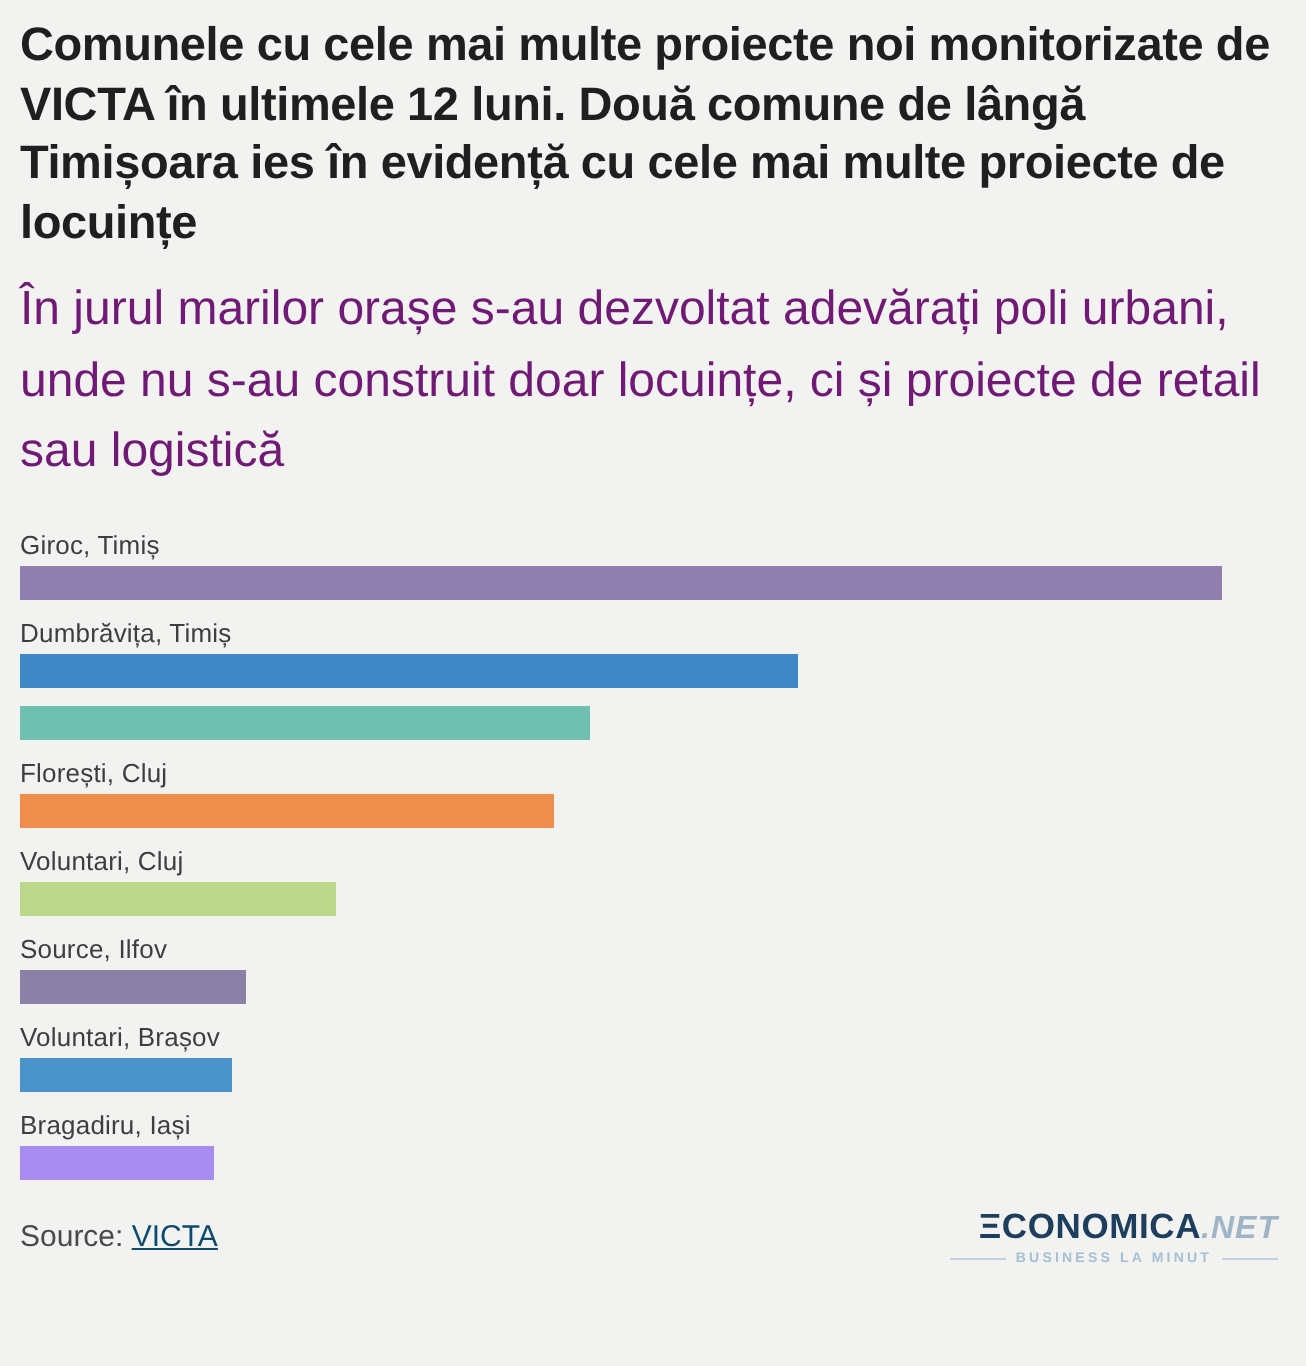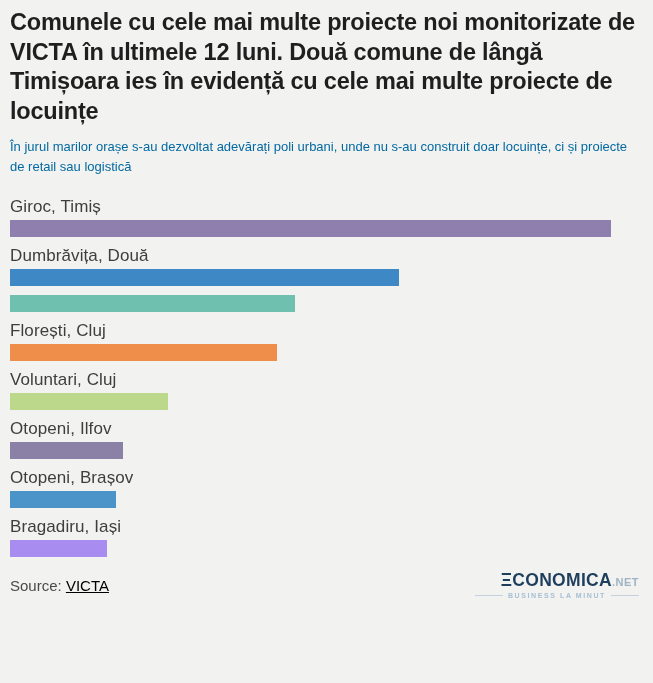--- a/index.html
+++ b/index.html
@@ -8,83 +8,83 @@
     font-family: "Liberation Sans", sans-serif;
     background: #f2f2f1;
     overflow: hidden;
   }
   .page { width: 653px; height: 683px; padding: 8px 10px 0 10px; display: flex; flex-direction: column; }
   .title {
     font-size: 23.5px; font-weight: 700; color: #1f1f1f;
     line-height: 1.26; letter-spacing: -0.2px; max-width: 633px;
   }
   .subtitle {
-    margin-top: 11px; font-size: 13px; color: #0369a1;
+    margin-top: 11px; font-size: 24px; color: #701a75;
     line-height: 1.48; max-width: 633px;
   }
   .chart { margin-top: 21px; }
   .row { margin-bottom: 9px; }
-  .bar-label { font-size: 17px; color: #3e3e3e; margin-bottom: 3px; letter-spacing: 0.1px; }
+  .bar-label { font-size: 13px; color: #3e3e3e; margin-bottom: 3px; letter-spacing: 0.1px; }
   .bar { height: 17px; min-width: 2px; }
   .footer {
     margin-top: 6px; display: flex; justify-content: space-between;
     align-items: center; padding-right: 4px;
   }
   .source { font-size: 15px; color: #4a4a4a; }
-  .source a { color: #000000; text-decoration: underline; }
+  .source a { color: #0c4a6e; text-decoration: underline; }
   .logo { text-align: right; user-select: none; }
   .logo-main { font-weight: 700; font-size: 17.5px; letter-spacing: 0.3px; line-height: 1; }
   .logo-initial, .logo-rest { color: #1d3e5c; }
-  .logo-suffix { font-size: 11px; font-weight: 700; letter-spacing: 0.5px; color: #9fb4c5; }
+  .logo-suffix { font-size: 16px; font-weight: 700; letter-spacing: 0.5px; color: #9fb4c5; font-style: italic; }
   .logo-tagline-wrap { display: flex; align-items: center; gap: 5px; margin-top: 3px; justify-content: flex-end; }
   .tag-line { width: 28px; height: 1px; background: #c2d3df; }
   .logo-tagline { font-size: 7px; font-weight: 700; letter-spacing: 1.6px; color: #a6c0d2; white-space: nowrap; }
 </style>
 </head>
 <body>
 
 <div class="page">
 
   <h1 class="title">Comunele cu cele mai multe proiecte noi monitorizate de VICTA în ultimele 12 luni. Două comune de lângă Timișoara ies în evidență cu cele mai multe proiecte de locuințe</h1>
 
   <p class="subtitle">În jurul marilor orașe s-au dezvoltat adevărați poli urbani, unde nu s-au construit doar locuințe, ci și proiecte de retail sau logistică</p>
 
   <div class="chart" id="chart">
     <div class="row">
       <div class="bar-label">Giroc, Timiș</div>
       <div class="bar" style="width: 95%; background: rgb(142, 127, 174);"></div>
     </div>
 
     <div class="row">
-      <div class="bar-label">Dumbrăvița, Două</div>
+      <div class="bar-label">Dumbrăvița, Timiș</div>
       <div class="bar" style="width: 61.5%; background: rgb(63, 136, 198);"></div>
     </div>
 
     <div class="row">
       <div class="bar" style="width: 45%; background: rgb(111, 192, 174);"></div>
     </div>
 
     <div class="row">
       <div class="bar-label">Florești, Cluj</div>
       <div class="bar" style="width: 42.2%; background: rgb(238, 142, 74);"></div>
     </div>
 
     <div class="row">
       <div class="bar-label">Voluntari, Cluj</div>
       <div class="bar" style="width: 25%; background: rgb(188, 217, 139);"></div>
     </div>
 
 
     <div class="row">
-      <div class="bar-label">Otopeni, Ilfov</div>
+      <div class="bar-label">Source, Ilfov</div>
       <div class="bar" style="width: 17.9%; background: rgb(139, 128, 165);"></div>
     </div>
 
     <div class="row">
-      <div class="bar-label">Otopeni, Brașov</div>
+      <div class="bar-label">Voluntari, Brașov</div>
       <div class="bar" style="width: 16.7%; background: rgb(74, 148, 202);"></div>
     </div>
 
     <div class="row">
       <div class="bar-label">Bragadiru, Iași</div>
       <div class="bar" style="width: 15.3%; background: rgb(168, 140, 240);"></div>
     </div>
   </div>
 
   <div class="footer">

